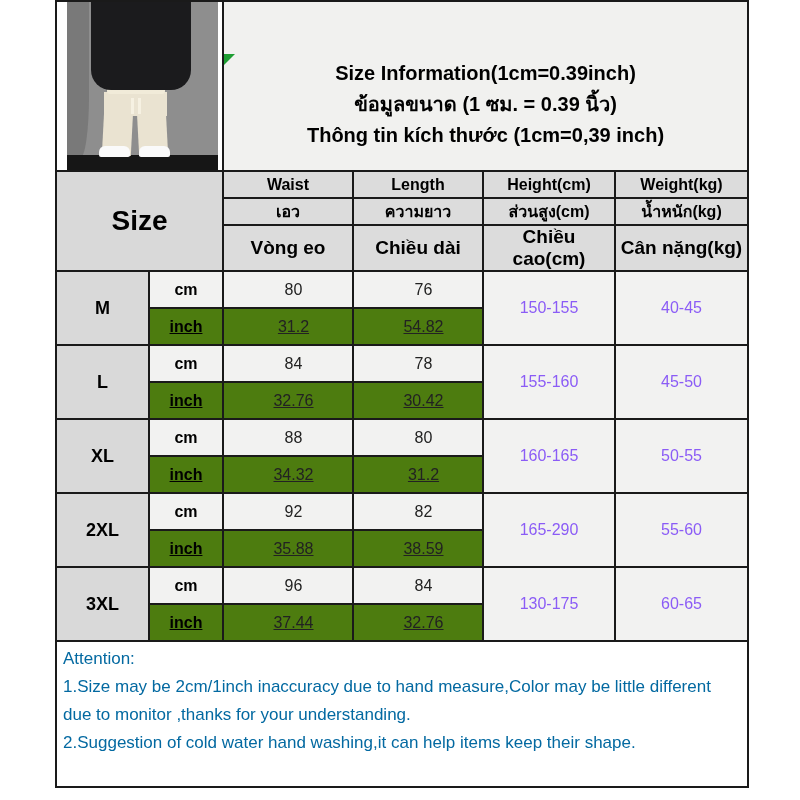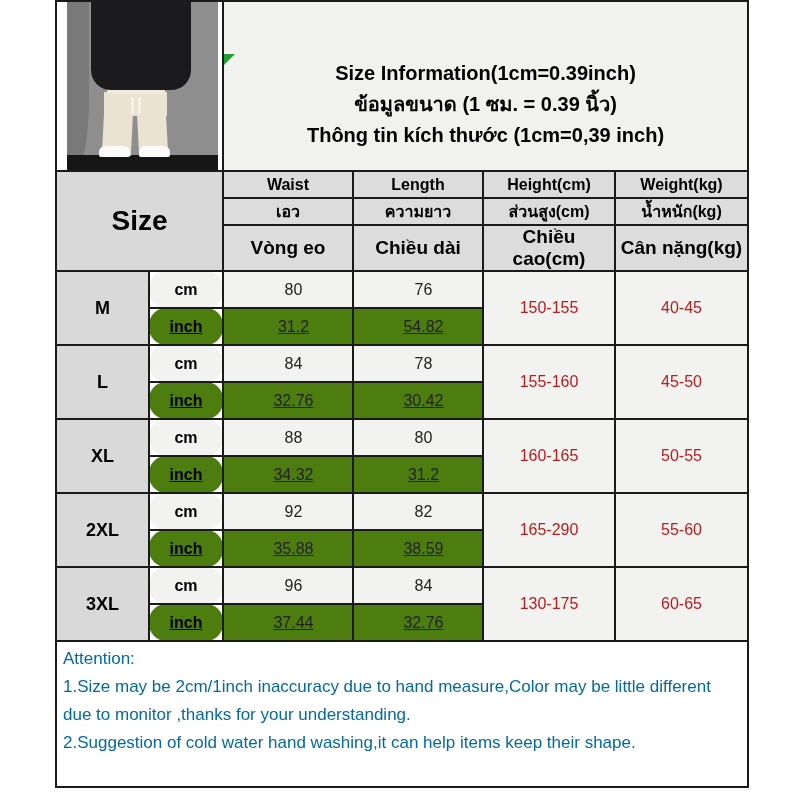--- a/index.html
+++ b/index.html
@@ -69,25 +69,25 @@
   }
   .title-line{font-weight:bold;font-size:20px;line-height:31px;color:#000;white-space:nowrap;}
 
   
   td.size-hdr{background:var(--size-gray);font-weight:bold;font-size:28px;color:#000;}
   td.col-hdr{background:var(--hdr-gray);font-weight:bold;font-size:16px;color:#000;}
   td.col-hdr.vi{font-size:19px;}
 
   
   td.size-label{background:var(--size-gray);font-weight:bold;font-size:18px;color:#000;}
-  td.unit{font-weight:bold;font-size:16px;color:#000;border-radius:17px;}
+  td.unit{font-weight:bold;font-size:16px;color:#000;}
   td.val{font-size:16px;color:#222;padding-left:11px;}
   td.cmrow{background:var(--light-row);}
   td.inchrow{background:#4d7c0f;text-decoration:underline;}
-  td.range{background:var(--light-row);font-size:16px;color:#b91c1c;}
+  td.range{background:var(--light-row);font-size:16px;color:#8b5cf6;}
 
   
   td.attention-cell{
     background:#fff;text-align:left;vertical-align:top;
     padding:3px 8px 0 6px;font-size:17px;line-height:28px;color:#0369a1;
   }
 </style>
 </head>
 <body>
 

